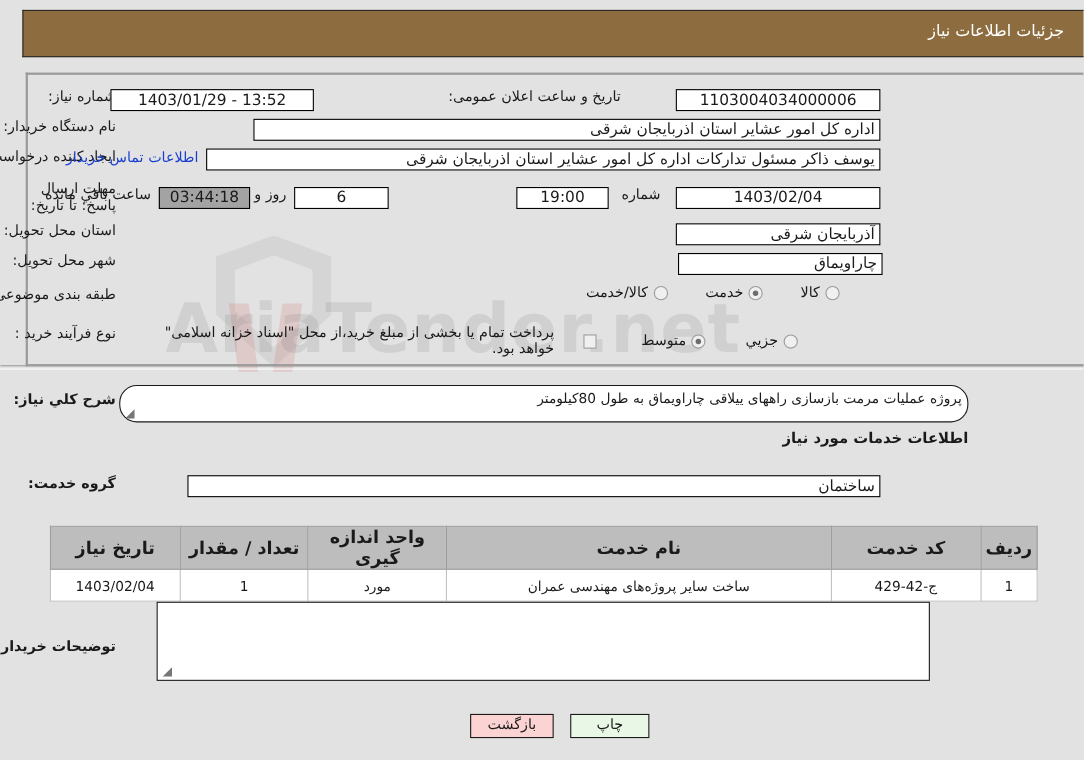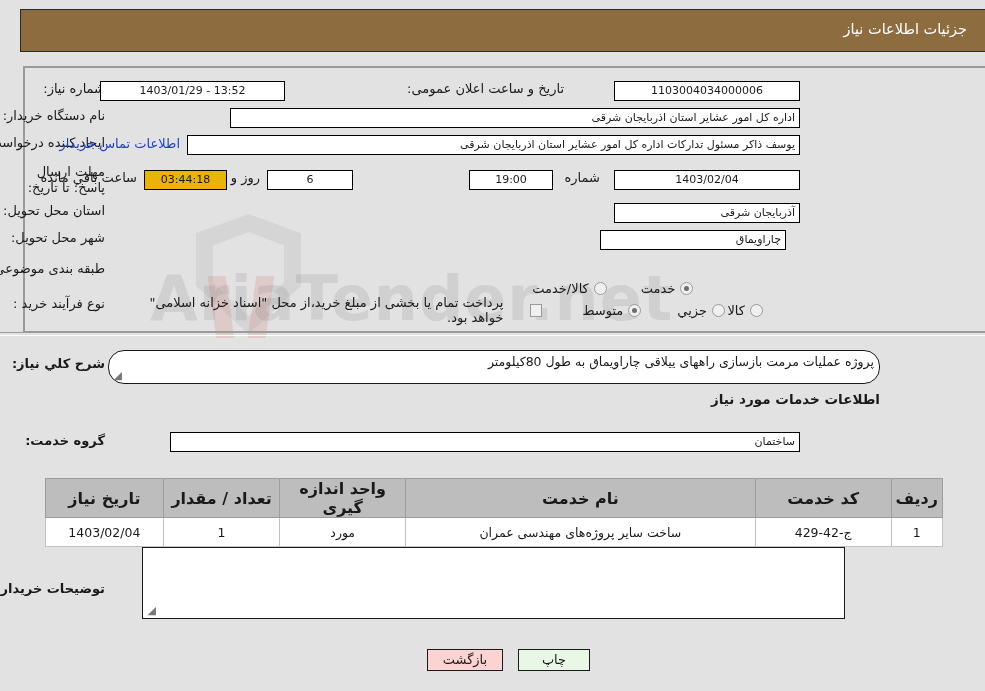--- a/index.html
+++ b/index.html
@@ -123,28 +123,28 @@
     white-space: nowrap;
     text-align: right;
   }
   .lbl-bold { font-weight: bold; }
   .fld {
     background: #ffffff;
     border: 1px solid #000000;
     box-sizing: border-box;
     height: 20px;
     line-height: 18px;
-    font-size: 11px;
+    font-size: 14px;
     padding: 0 4px;
     color: #1a1a1a;
     text-align: center;
     font-family: "DejaVu Sans", "Liberation Sans", sans-serif;
   }
   .fld.right { text-align: right; }
-  .fld.yellow { background: #eab308; }
+  .fld.yellow { background: #a3a3a3; }
 
   .link {
     color: #1a3fd0;
     font-size: 13px;
     cursor: pointer;
     white-space: nowrap;
   }
 
   
   .radio {
@@ -309,27 +309,27 @@
 </div>
 
 <div class="row" style="right:880px; top:203px;">
   <span class="lbl">استان محل تحویل:</span>
 </div>
 <div class="fld right" style="position:absolute; right:185px; top:203px; width:186px; z-index:3;">آذربایجان شرقی</div>
 
 <div class="row" style="right:880px; top:230px;">
   <span class="lbl">شهر محل تحویل:</span>
 </div>
-<div class="fld right" style="position:absolute; right:199px; top:230px; width:186px; z-index:3;">چاراویماق</div>
+<div class="fld right" style="position:absolute; right:183px; top:230px; width:186px; z-index:3;">چاراویماق</div>
 
 <div class="row" style="right:880px; top:261px;">
   <span class="lbl">طبقه بندی موضوعی:</span>
 </div>
 <div class="row" style="right:222px; top:259px; gap:0; width:590px; justify-content:flex-start;">
-  <span class="radio-grp" style="margin-left:34px;margin-top:44px;">
+  <span class="radio-grp" style="margin-left:34px;">
     <span class="radio"></span>
     <span class="rlbl">کالا</span>
   </span>
   <span class="radio-grp" style="margin-left:34px;">
     <span class="radio on"></span>
     <span class="rlbl">خدمت</span>
   </span>
   <span class="radio-grp">
     <span class="radio"></span>
     <span class="rlbl">کالا/خدمت</span>

